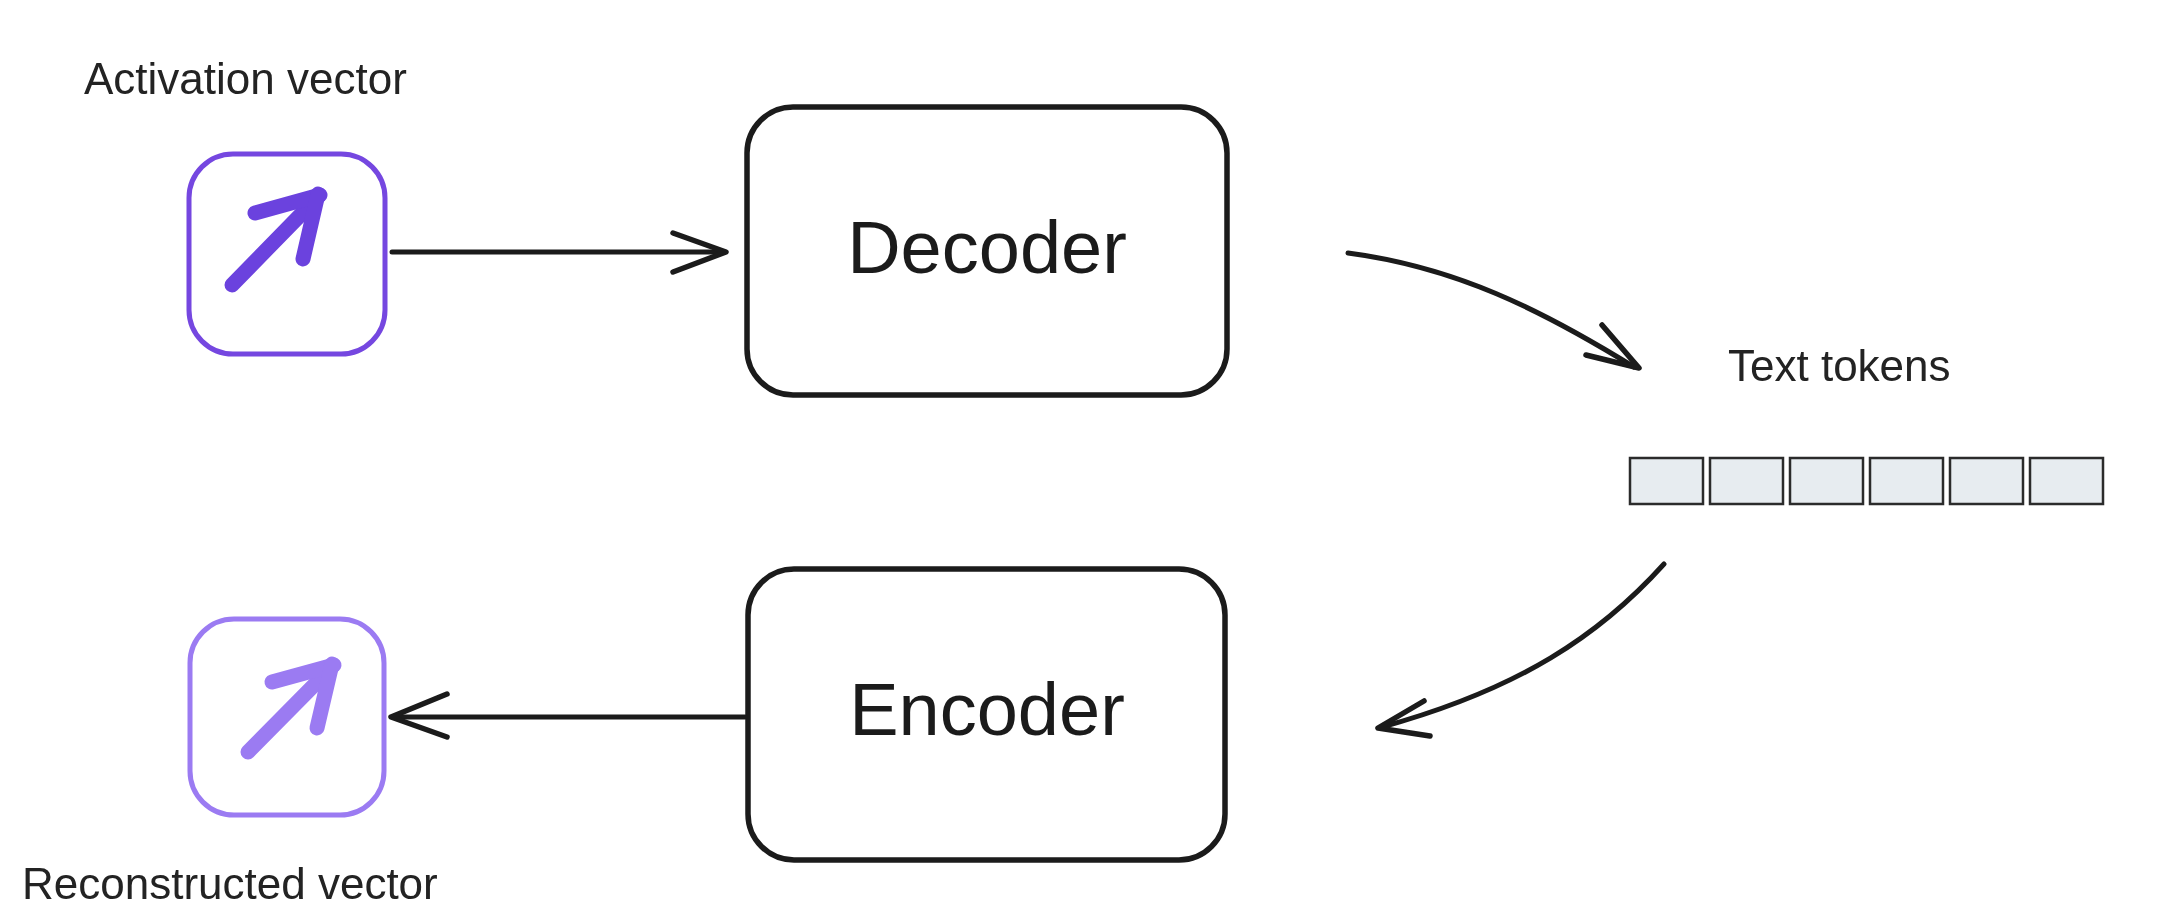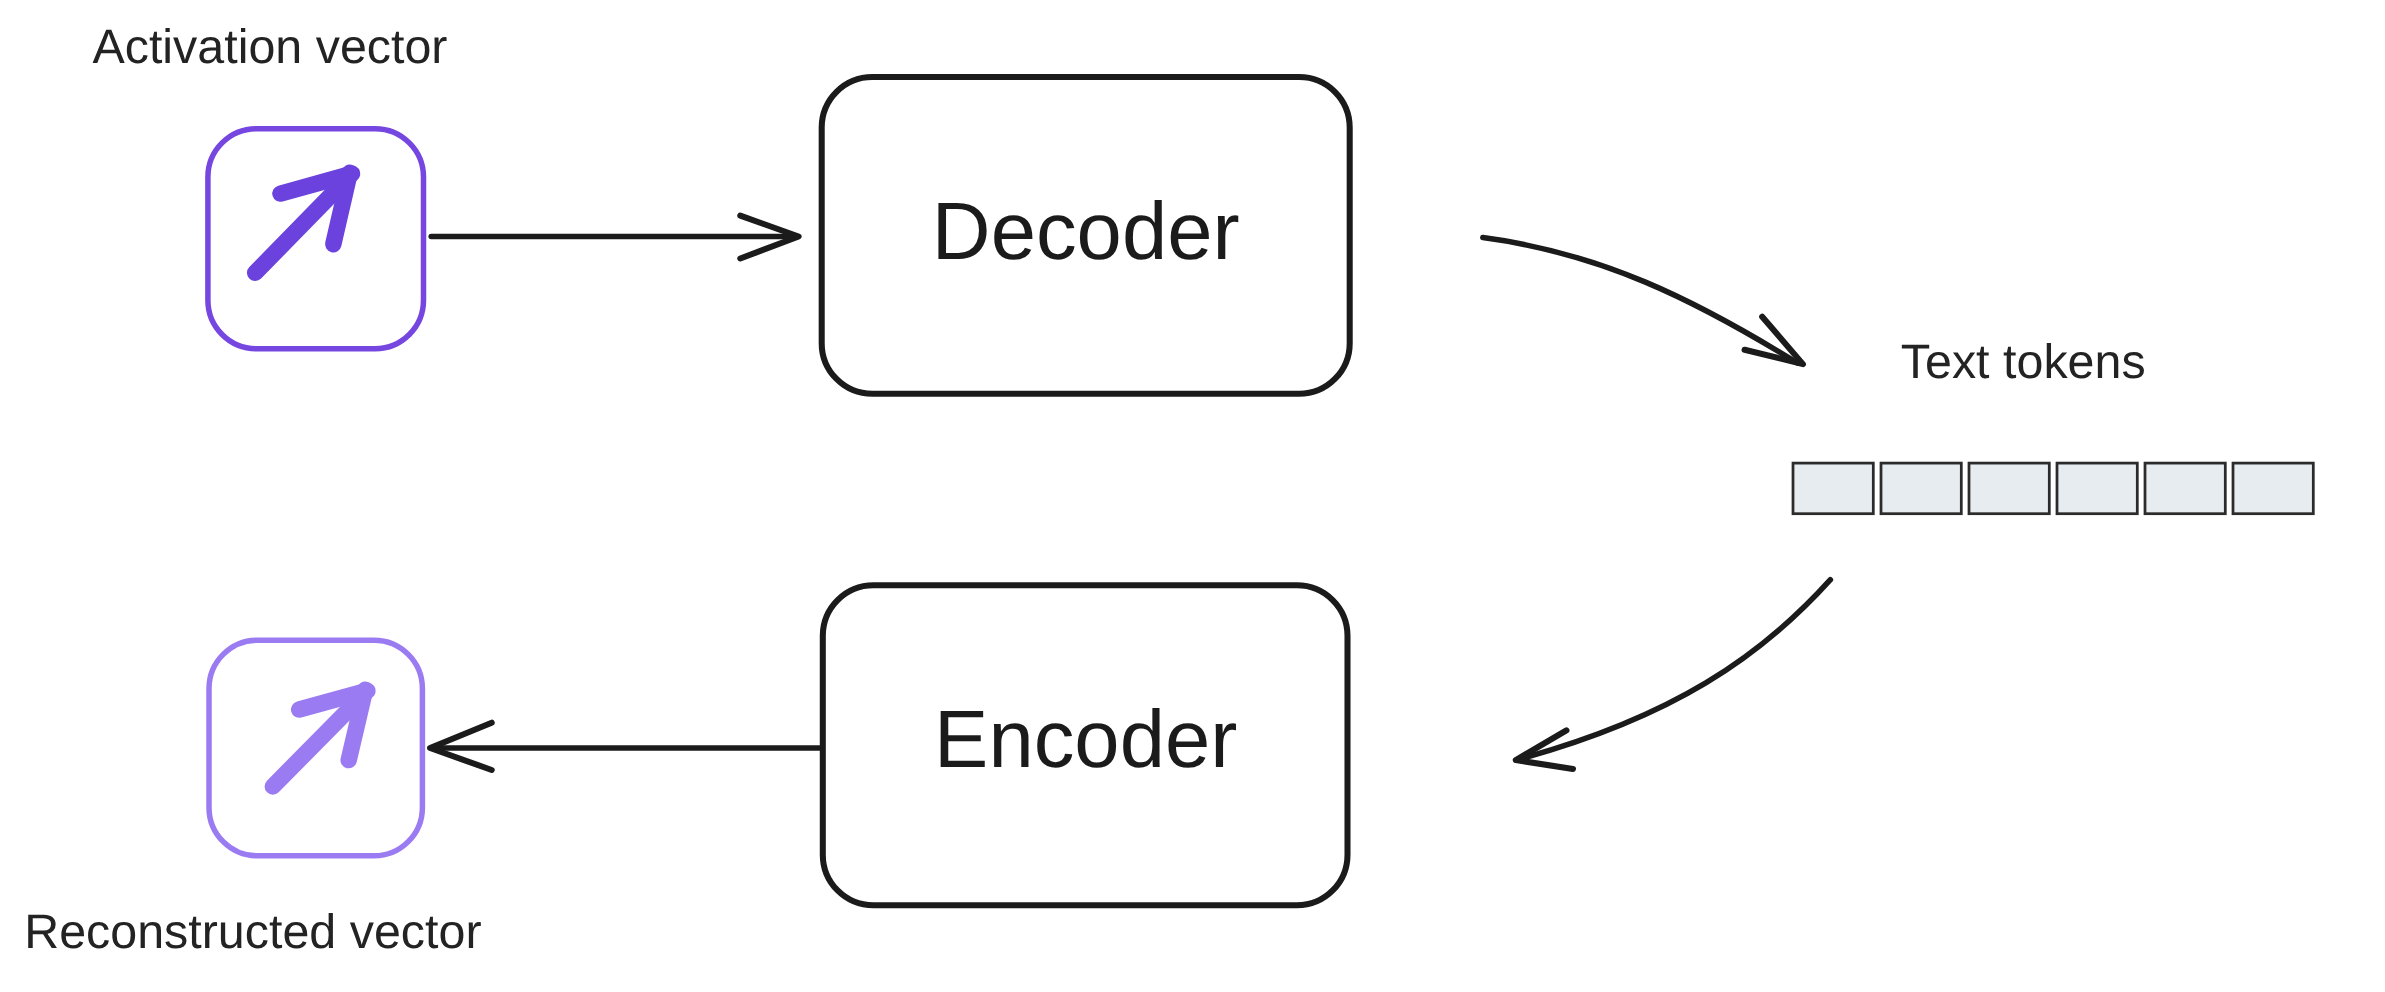--- a/index.html
+++ b/index.html
@@ -11,20 +11,21 @@
     width: 2168px;
     height: 902px;
     overflow: hidden;
     font-family: "Liberation Sans", sans-serif;
   }
   #diagram-root {
     position: relative;
     width: 2168px;
     height: 666px;
     background: #ffffff;
+    margin-top: 37px;
   }
   svg#diagram-canvas {
     position: absolute;
     top: 0;
     left: 0;
     width: 2168px;
     height: 902px;
     display: block;
   }
   .dg-label {

